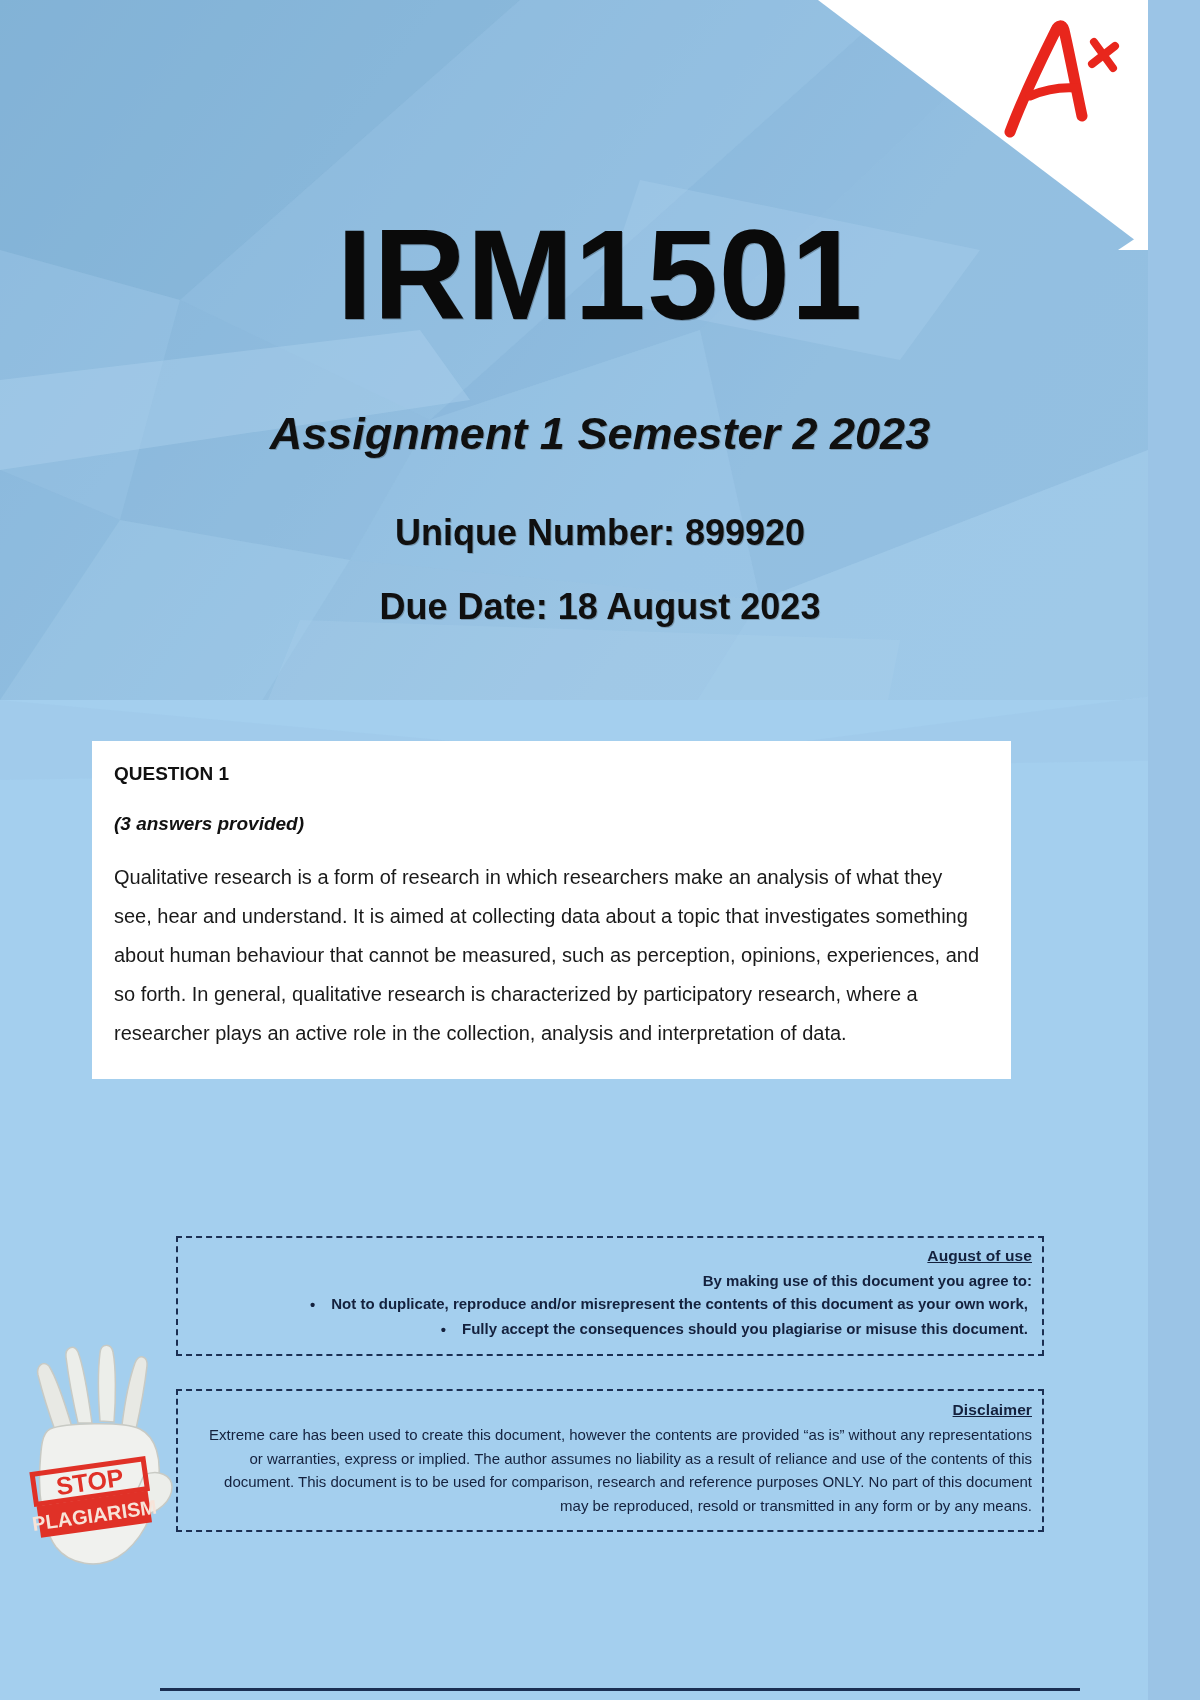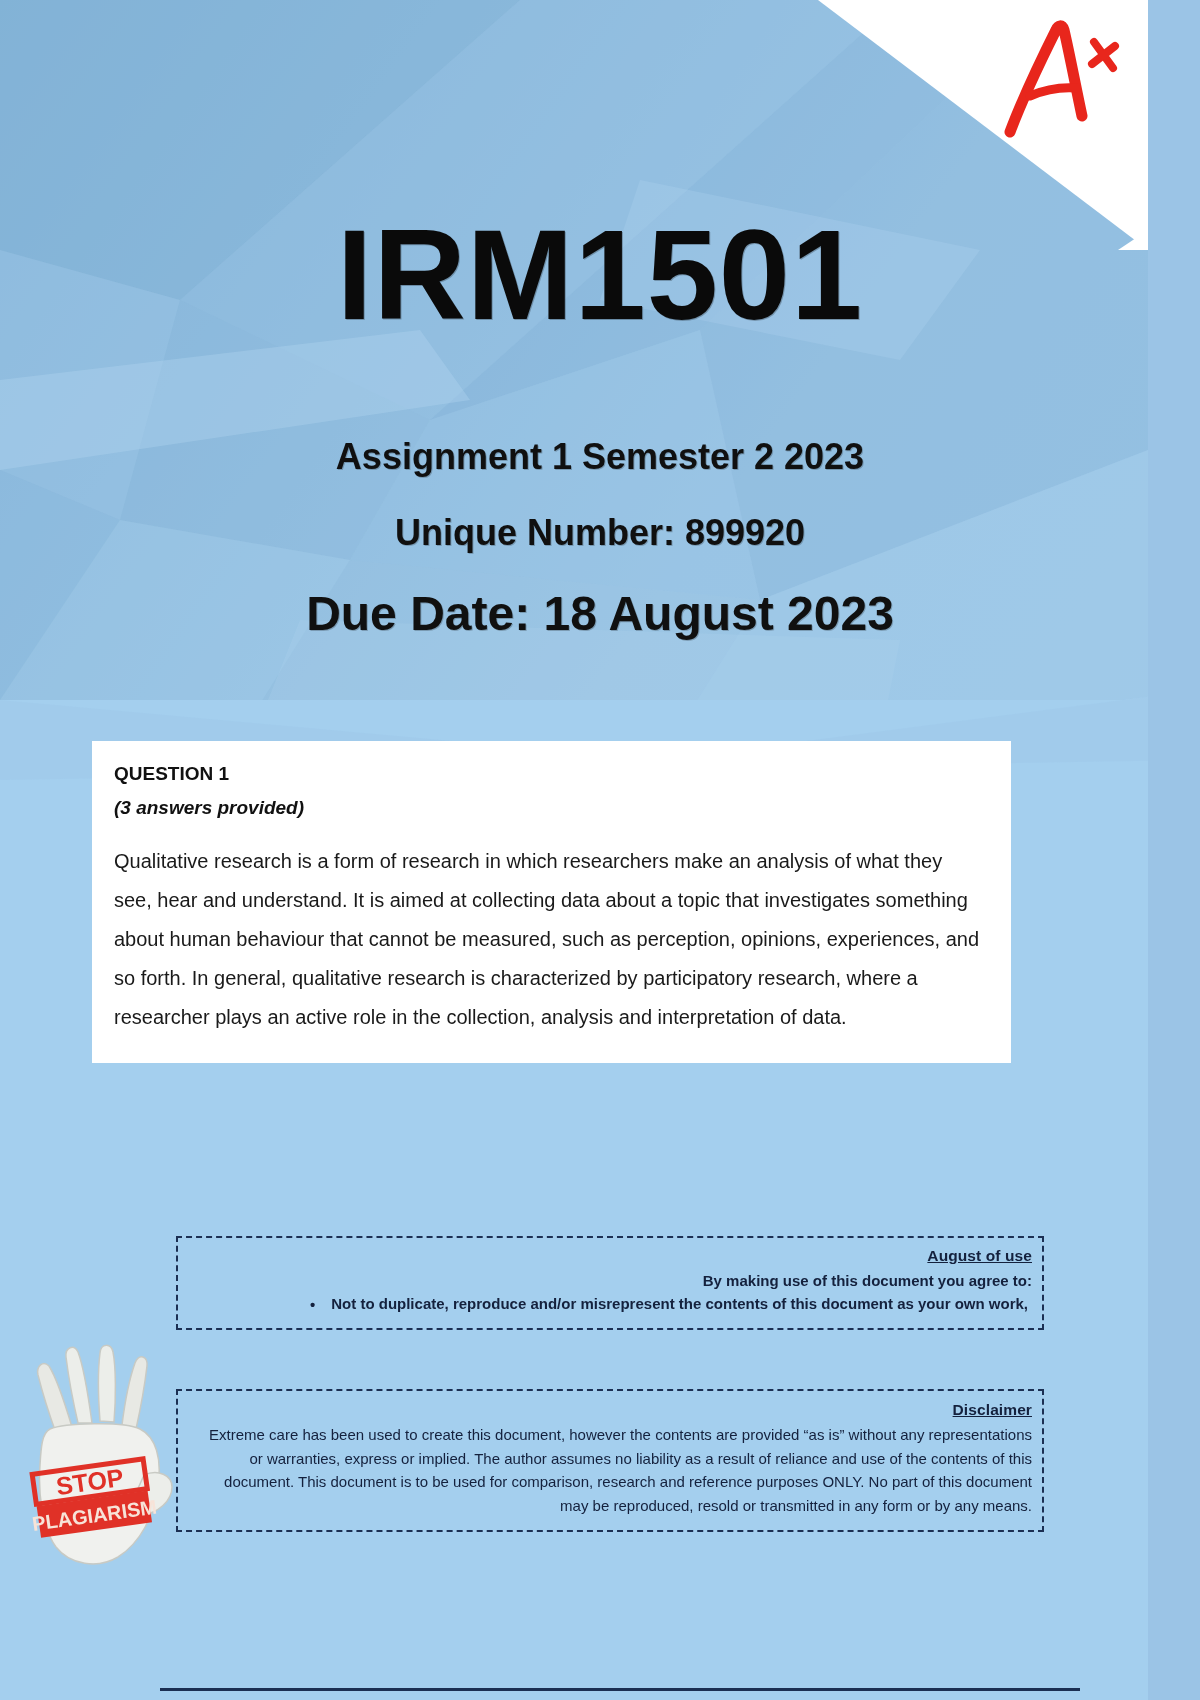--- a/index.html
+++ b/index.html
@@ -68,56 +68,57 @@
   #course-code {
     top: 208px;
     font-size: 128px;
     font-weight: 700;
     letter-spacing: 1px;
     color: #0a0a0a;
     line-height: 1.05;
     text-shadow: 1px 1px 0 rgba(0,0,0,0.25);
   }
   #assignment-line {
-    top: 436px;
-    font-size: 36px;
+    top: 408px;
+    font-size: 45px;
     font-weight: 700;
     color: #101010;
     text-shadow: 1px 1px 0 rgba(0,0,0,0.22);
+    font-style: italic;
   }
   #unique-line {
     top: 512px;
     font-size: 36px;
     font-weight: 700;
     color: #101010;
     text-shadow: 1px 1px 0 rgba(0,0,0,0.22);
   }
   #duedate-line {
     top: 586px;
-    font-size: 48px;
+    font-size: 36px;
     font-weight: 700;
     color: #101010;
     text-shadow: 1px 1px 0 rgba(0,0,0,0.22);
   }
 
   
   #question-panel {
     position: absolute;
     left: 92px;
     top: 741px;
     width: 919px;
     background: #ffffff;
     padding: 22px 26px 26px 22px;
     z-index: 5;
   }
   #question-title {
     font-size: 19px;
     font-weight: 700;
     color: #111;
-    margin-bottom: 12px;
+    margin-bottom: 28px;
   }
   #answers-note {
     font-size: 19px;
     font-weight: 700;
     font-style: italic;
     color: #111;
     margin-bottom: 23px;
   }
   #question-body {
     font-size: 20px;
@@ -265,20 +266,21 @@
     <div id="question-title">QUESTION 1</div>
     <div id="answers-note">(3 answers provided)</div>
     <div id="question-body">Qualitative research is a form of research in which researchers make an analysis of what they see, hear and understand. It is aimed at collecting data about a topic that investigates something about human behaviour that cannot be measured, such as perception, opinions, experiences, and so forth. In general, qualitative research is characterized by participatory research, where a researcher plays an active role in the collection, analysis and interpretation of data.</div>
   </div>
 
   <div class="dashed-box" id="terms-box">
     <div class="box-heading">August of use</div>
     <div class="box-lead">By making use of this document you agree to:</div>
     <ul class="terms-list">
       <li><span class="bullet">•</span><span>Not to duplicate, reproduce and/or misrepresent the contents of this document as your own work,</span></li>
+      <li><span class="bullet">•</span><span>Fully accept the consequences should you plagiarise or misuse this document.</span></li>
     </ul>
   </div>
 
   <div class="dashed-box" id="disclaimer-box">
     <div class="box-heading">Disclaimer</div>
     <div class="disc-text">Extreme care has been used to create this document, however the contents are provided “as is” without any representations or warranties, express or implied. The author assumes no liability as a result of reliance and use of the contents of this document. This document is to be used for comparison, research and reference purposes ONLY. No part of this document may be reproduced, resold or transmitted in any form or by any means.</div>
   </div>
 
   <svg id="plagiarism-hand" viewBox="0 0 180 255">
     <g>

